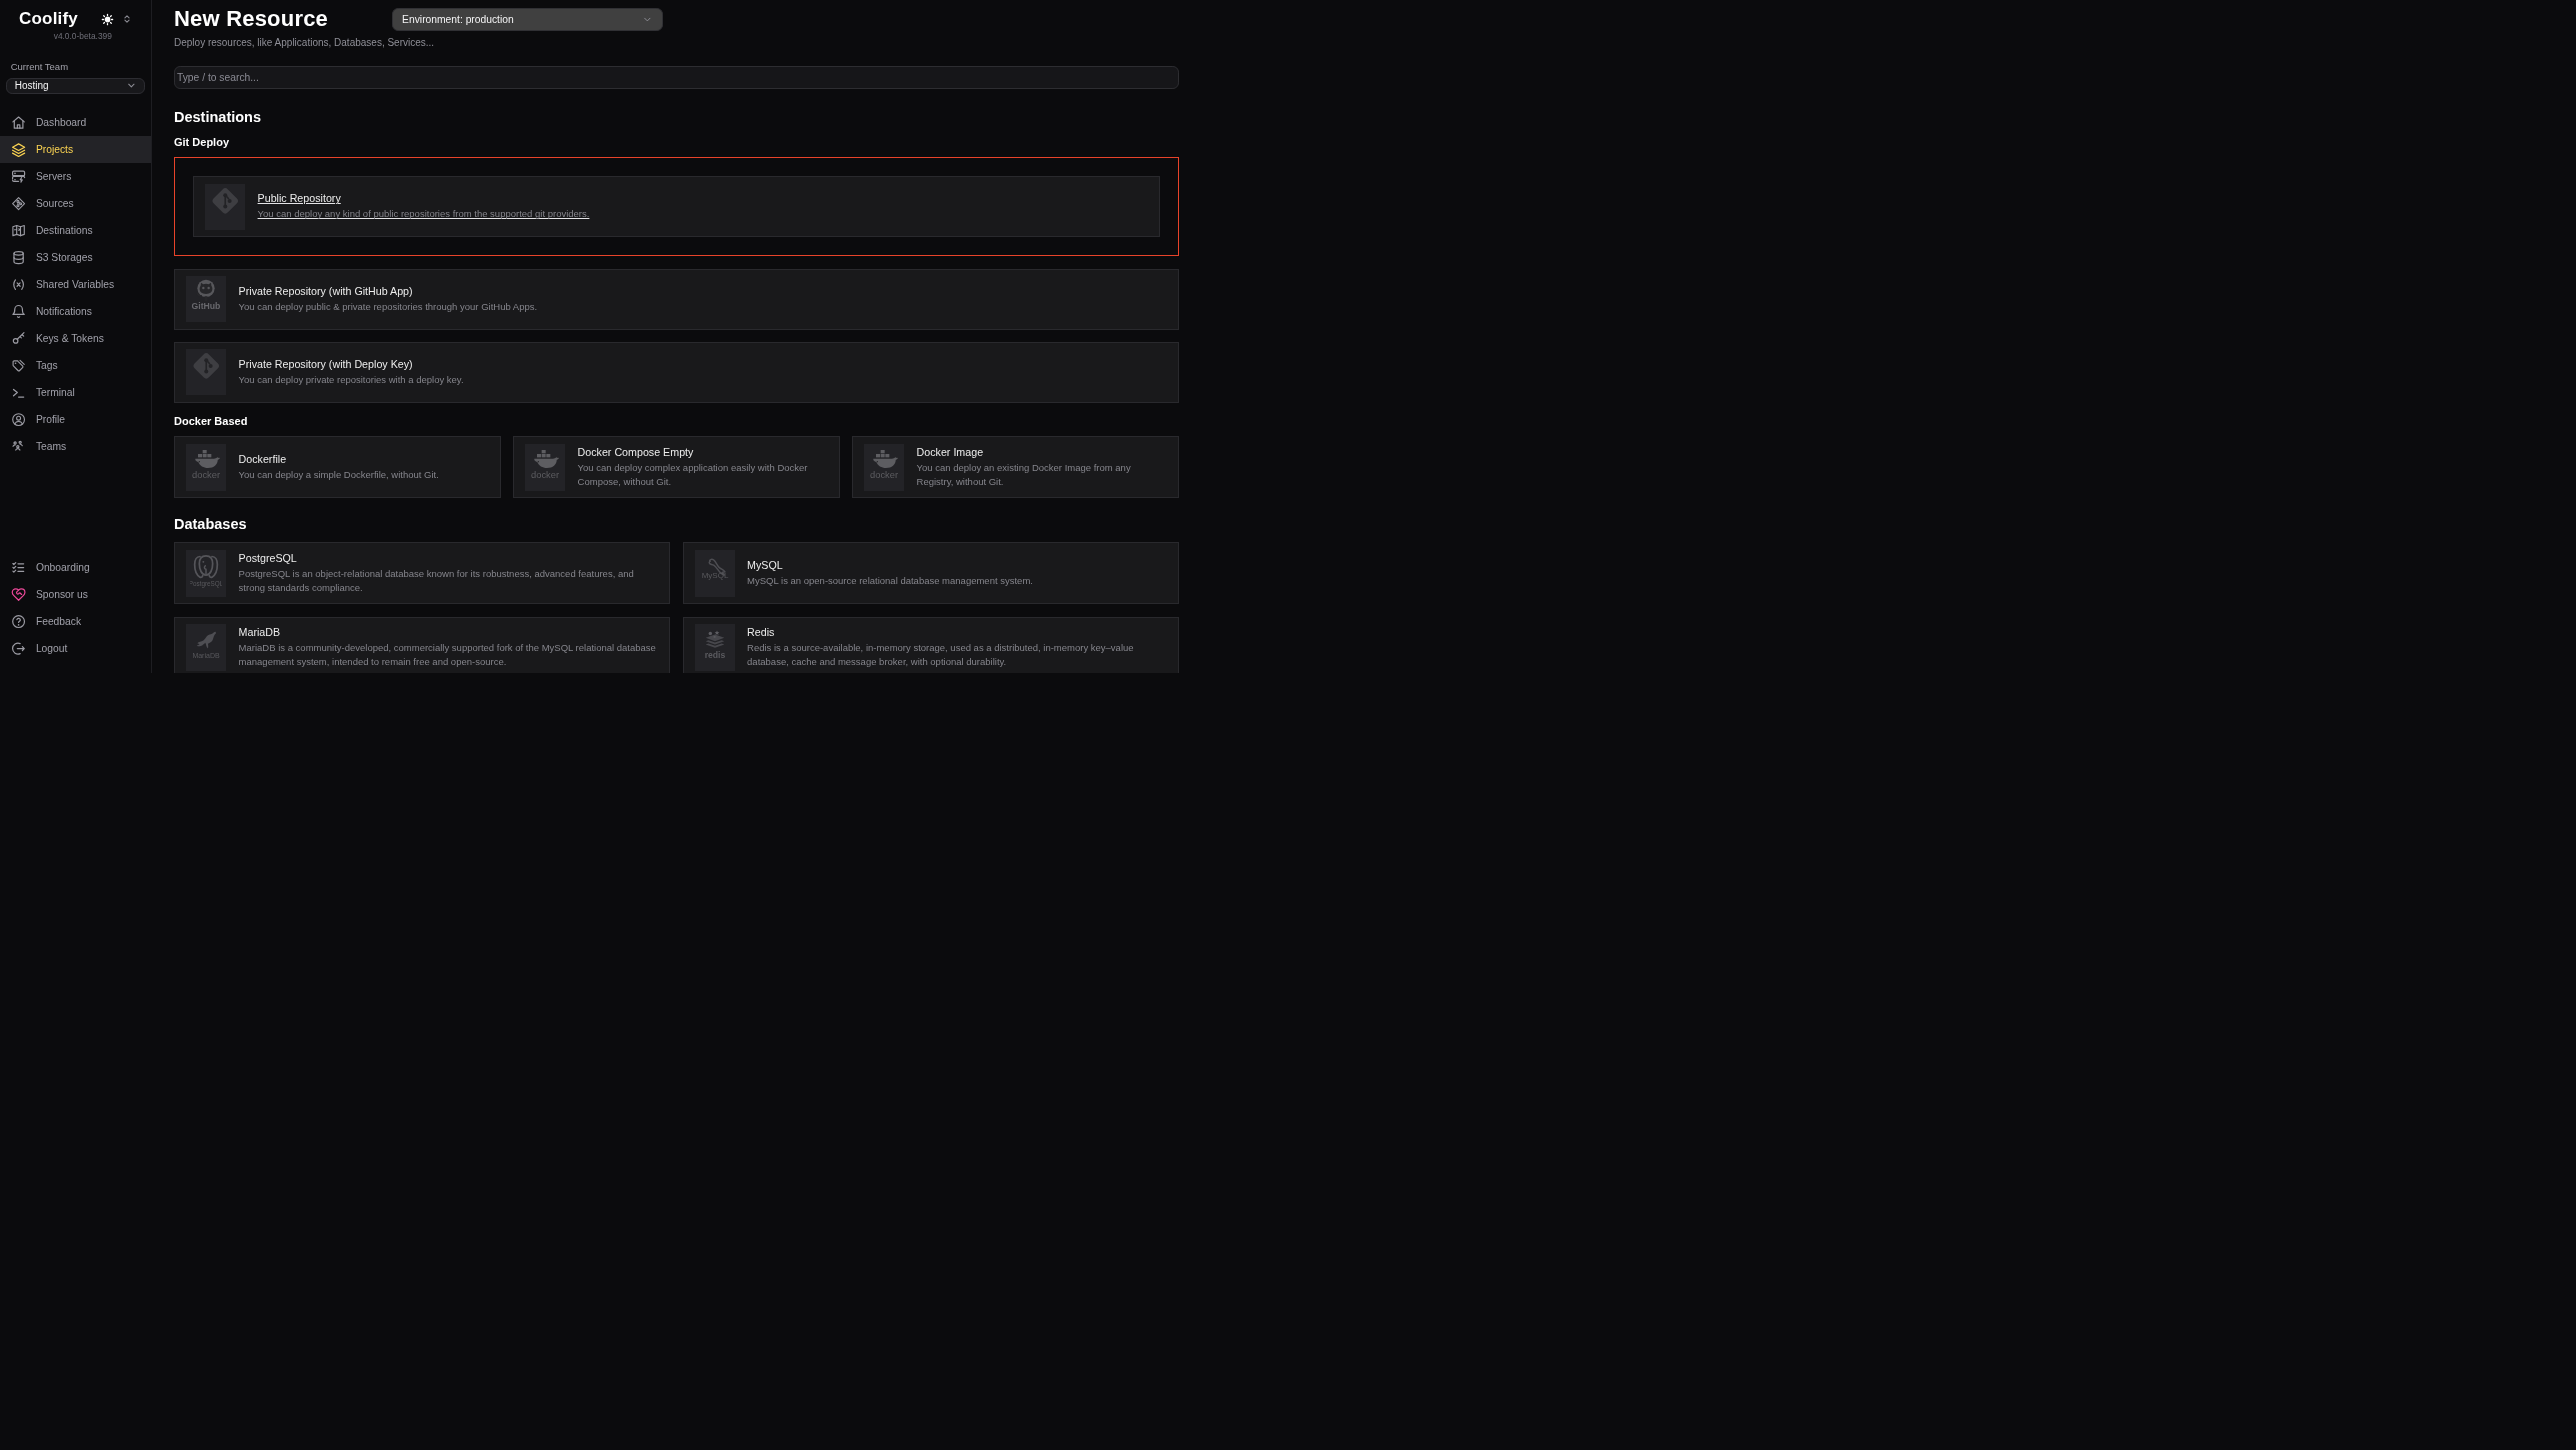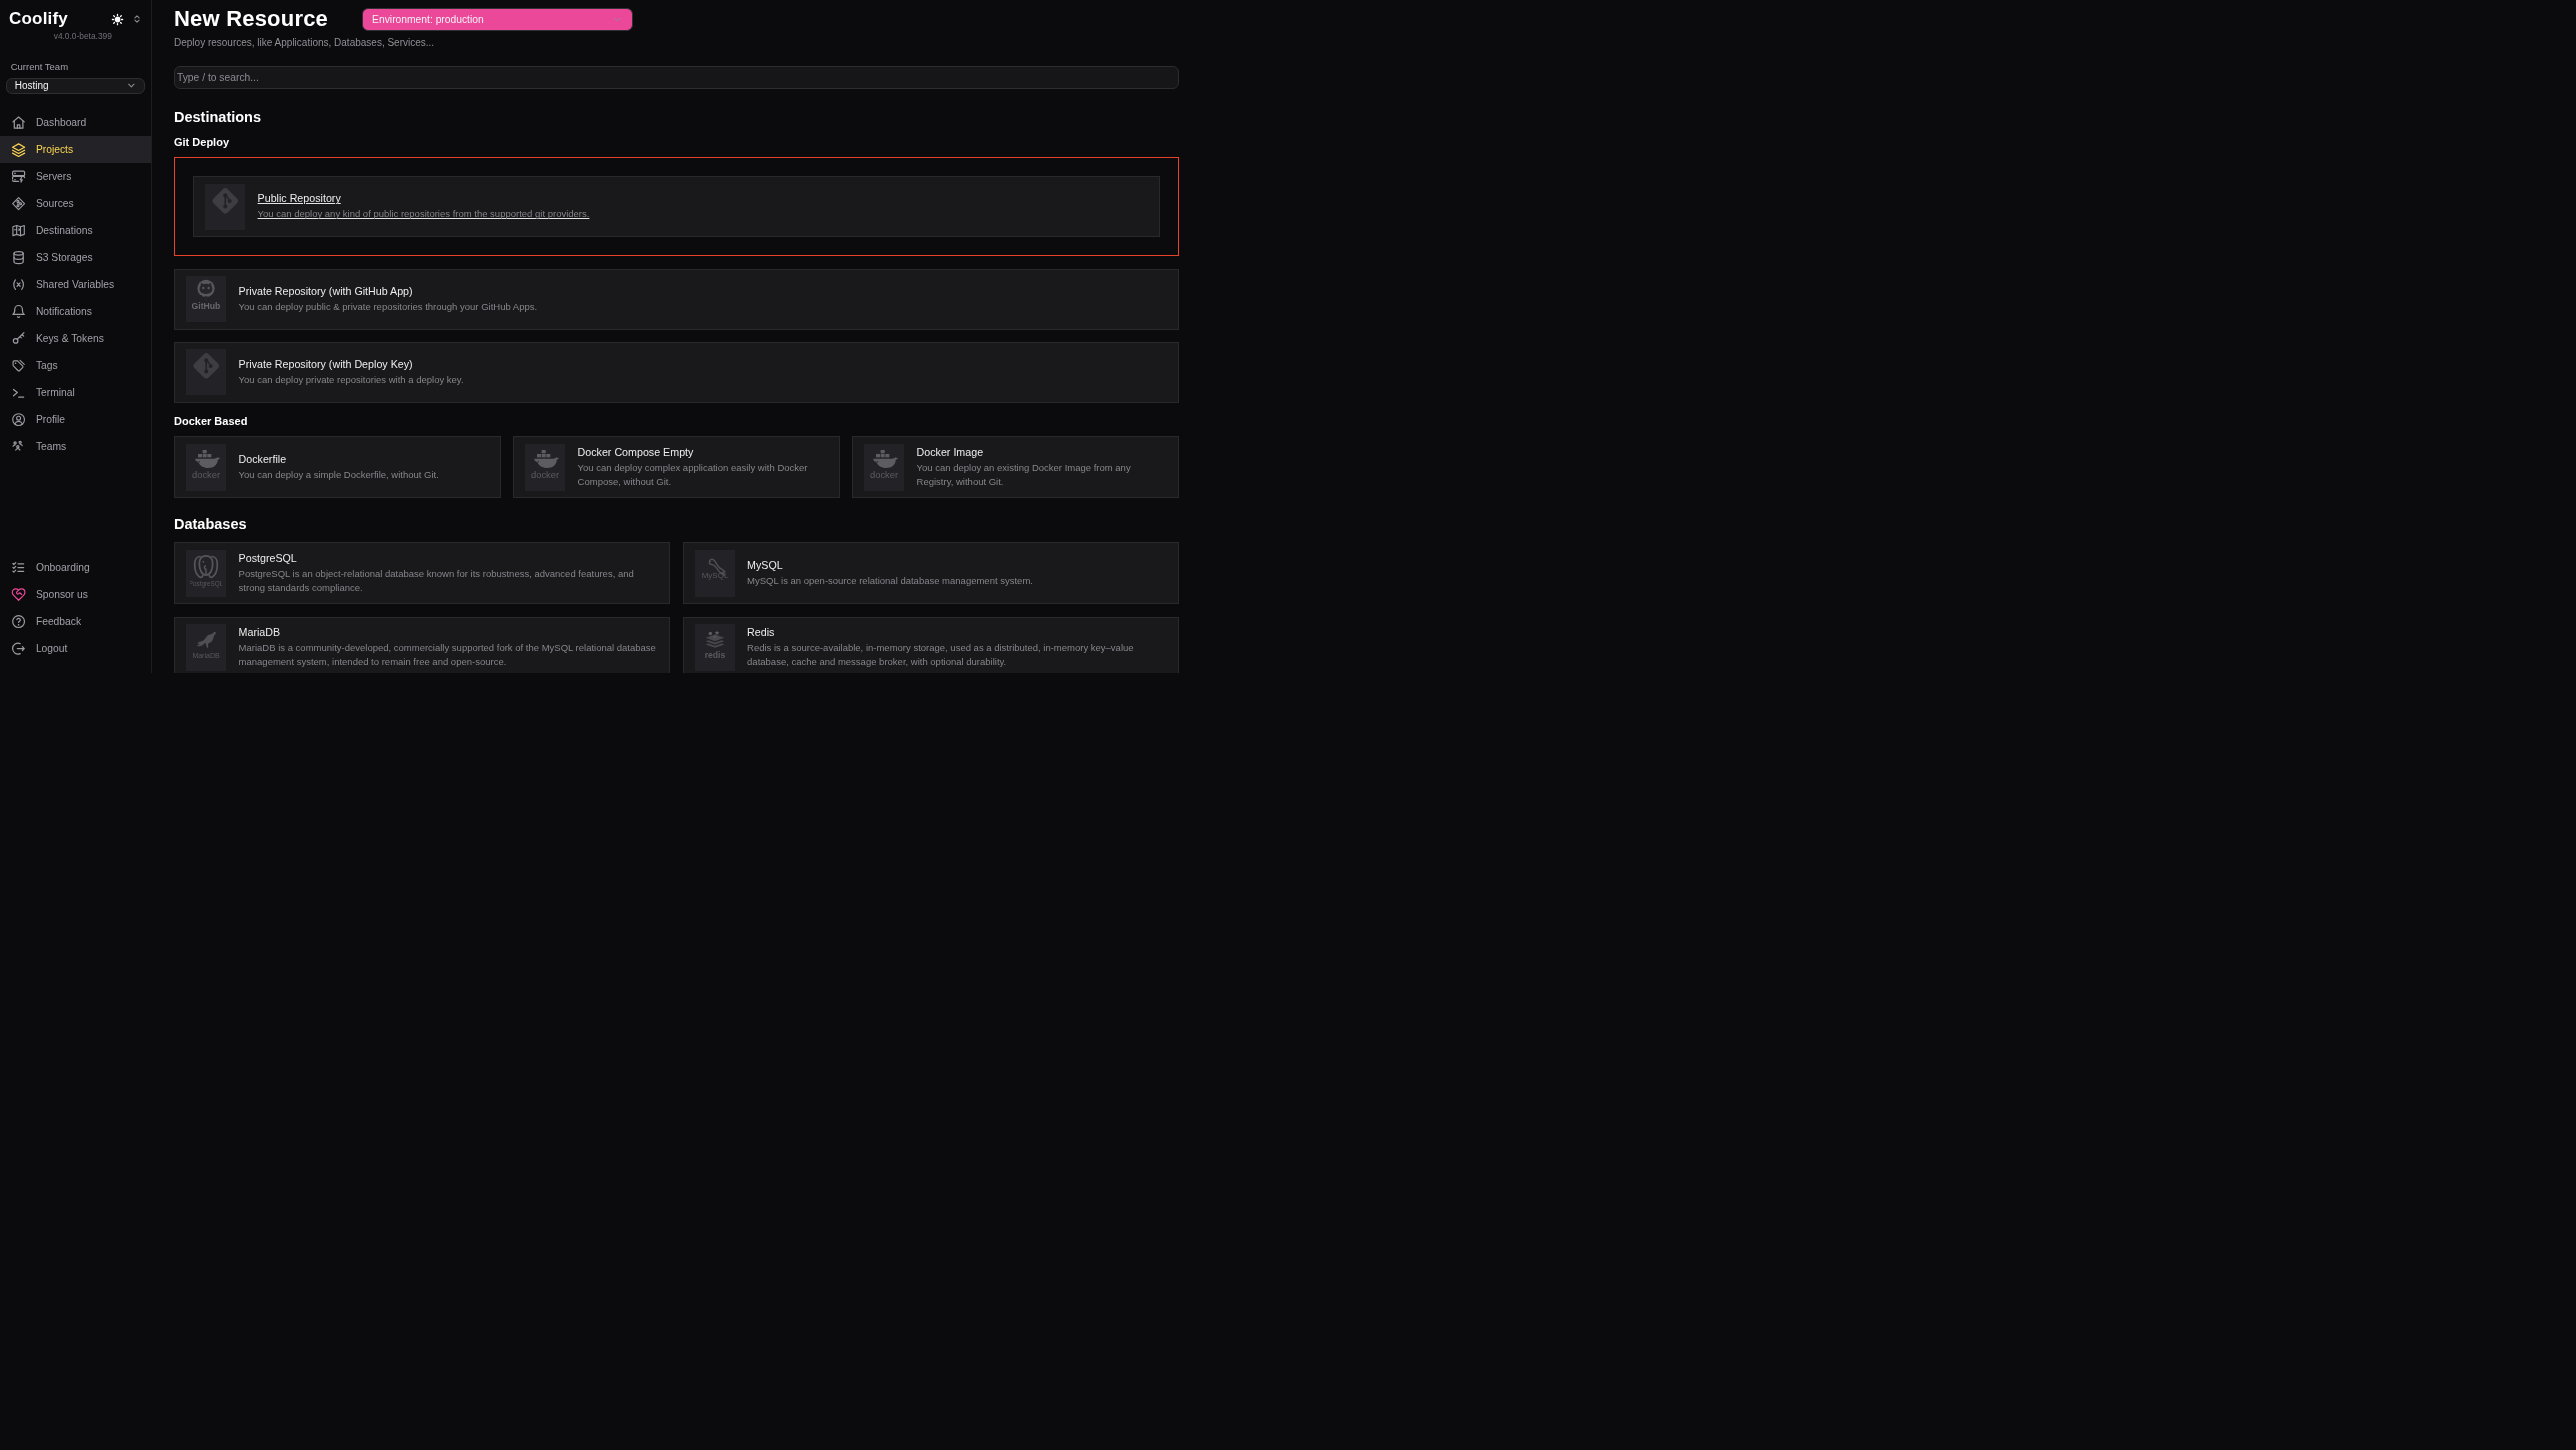--- a/index.html
+++ b/index.html
@@ -12,21 +12,21 @@
   }
   svg { display:block; }
 
   
   .sidebar {
     width:152px; flex:none; height:100%;
     border-right:0.8px solid #1e1e22;
     display:flex; flex-direction:column;
     padding:9.1px 0 10.7px 0;
   }
-  .brand-row { display:flex; padding:0 9px; }
+  .brand-row { display:flex; padding:0 19px; }
   .brand { font-size:17px; font-weight:bold; color:#ffffff; letter-spacing:0.2px; }
   .brand-icons { margin-left:auto; display:flex; align-items:center; gap:7.6px; }
   .icon-btn { background:none; border:none; cursor:pointer; padding:0; color:#ffffff; }
   .icon-btn.muted { color:#8c8c94; }
   .version { padding:1.5px 10.7px 0 10.7px; font-size:8.4px; color:#6f6f78;margin-left:43px; }
   .team-label { padding:20px 10.7px 0 10.7px; font-size:9.5px; color:#a1a1aa; }
   .team-select {
     margin:6.1px 6.1px 0 6.1px; height:16px;
     background:#18181b; border:0.8px solid #2d2d32; border-radius:6.1px;
     display:flex; align-items:center; padding:0 7.6px;
@@ -42,22 +42,22 @@
   .nav-item.active { background:#232327; color:#fcd452; }
   .nav-item.active .nicon { color:#fcd452; }
   .nav-item .pink { color:#ec4899; }
   .nav-bottom { margin-top:auto; }
 
   
   .main { flex:1; padding:6.1px 15.2px 0 22px; }
   .header-row { display:flex; align-items:center;gap:29px; }
   .page-title { font-size:22px; font-weight:bold; color:#ffffff; letter-spacing:0.2px; }
   .env-select {
-    margin-left:5px; width:271px; height:23px;
-    background:#ec4899; border:0.8px solid #303034; border-radius:6.1px;
+    margin-left:35px; width:271px; height:23px;
+    background:#404040; border:0.8px solid #303034; border-radius:6.1px;
     display:flex; align-items:center; padding:0 9.1px;
     font-size:10.3px; color:#f4f4f5; cursor:pointer;
   }
   .env-select .chev { margin-left:auto; color:#8c8c94; }
   .subtitle { margin-top:5.3px; font-size:10px; color:#8f8f97; }
 
   .search-box {
     margin-top:17.5px; width:100%; height:23px;
     background:#161619; border:0.8px solid #2d2d31; border-radius:6.1px;
     padding:0 2px; font-size:10.3px; color:#e4e4e7;

